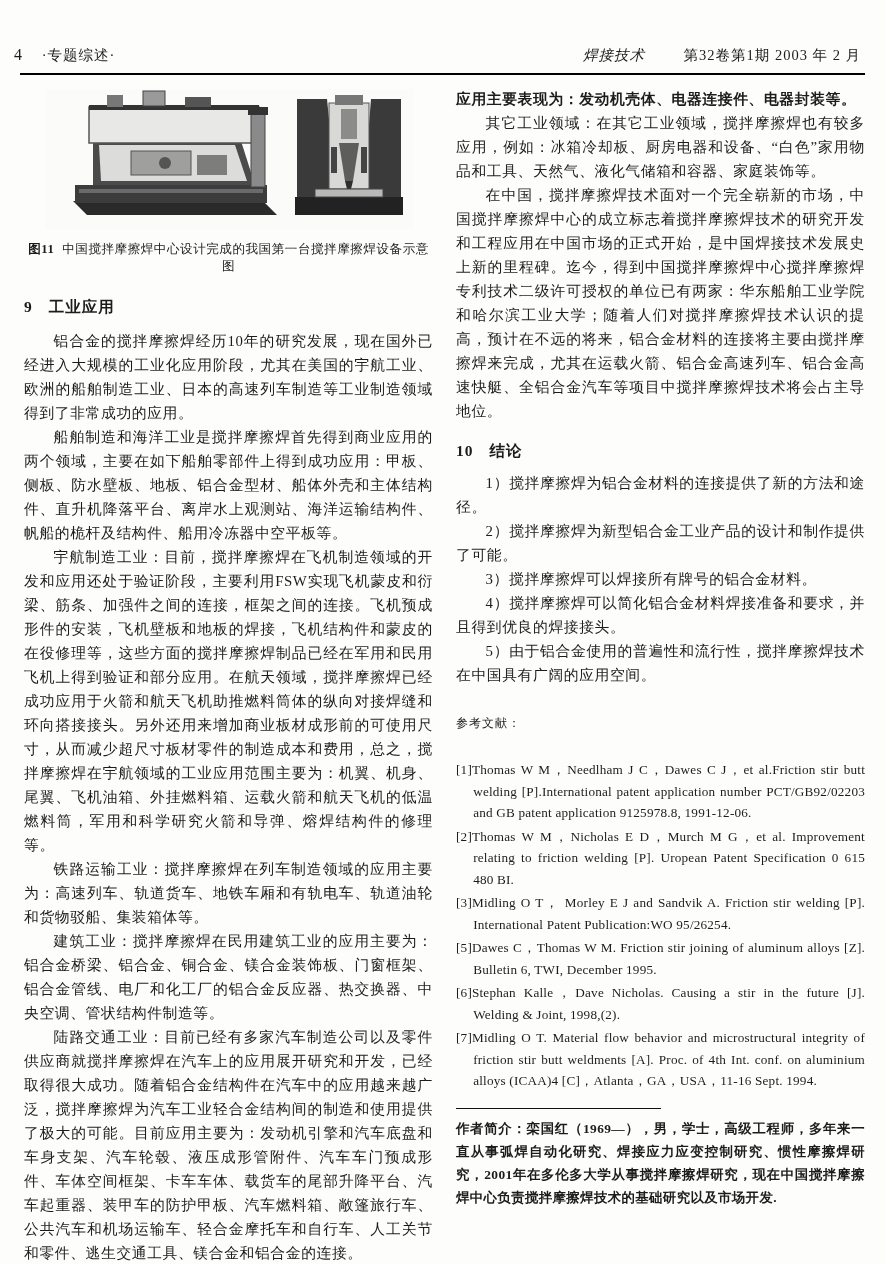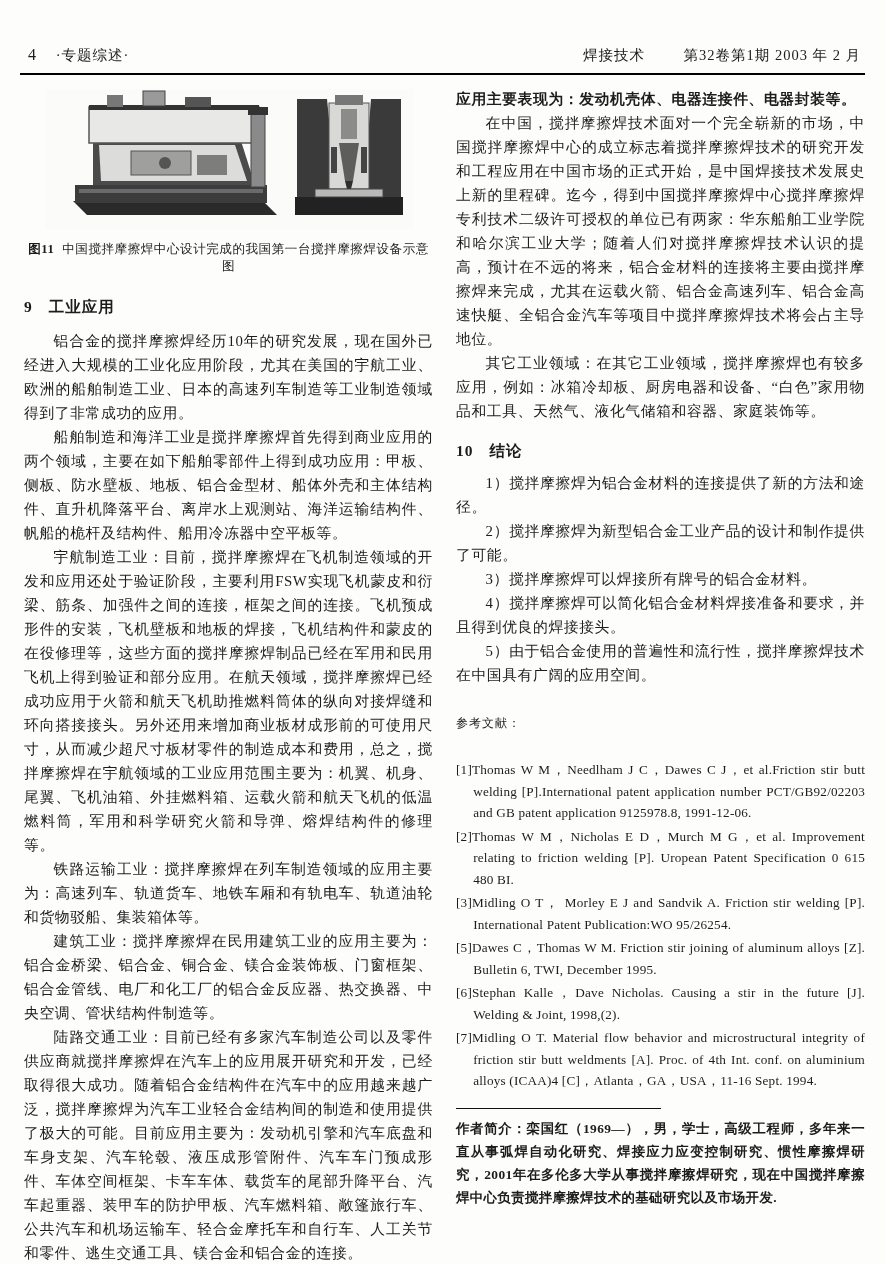--- a/index.html
+++ b/index.html
@@ -3,24 +3,24 @@
 <meta charset="utf-8">
 <style>
   html,body{margin:0;padding:0;background:#e8e8e8;}
   .page{
     position:relative;width:885px;height:1264px;margin:0 auto;
     background:#fdfdfc;color:#1c1c1c;overflow:hidden;
     font-family:"Liberation Serif","DejaVu Serif",serif;
   }
   
   .hdr{display:flex;justify-content:space-between;align-items:baseline;
-       padding:46px 24px 6px 28px;font-size:14.5px;letter-spacing:1px;}
+       padding:46px 24px 6px 14px;font-size:14.5px;letter-spacing:1px;}
   .hdr .pgnum{font-size:16px;margin-right:14px;}
   .hdr-left,.hdr-right{white-space:nowrap;}
-  .hdr-right .journal{margin-right:34px;}
+  .hdr-right .journal{margin-right:34px;font-style:italic;}
   .hdr-rule{border-top:2.5px solid #000;margin:2px 20px 0 20px;}
   
   .columns{display:flex;gap:23px;margin:12px 20px 0 24px;}
   .col{width:409px;font-size:14.8px;line-height:24px;text-align:justify;
        letter-spacing:0.6px;}
   .col p{margin:0;text-indent:2em;}
   p.noindent{text-indent:0;font-weight:bold;}
   
   figure{margin:0 0 18px 0;padding:0;}
   .figimg{width:368px;height:140px;margin:2px auto 0 auto;display:block;}
@@ -107,22 +107,22 @@
       <p>船舶制造和海洋工业是搅拌摩擦焊首先得到商业应用的两个领域，主要在如下船舶零部件上得到成功应用：甲板、侧板、防水壁板、地板、铝合金型材、船体外壳和主体结构件、直升机降落平台、离岸水上观测站、海洋运输结构件、帆船的桅杆及结构件、船用冷冻器中空平板等。</p>
       <p>宇航制造工业：目前，搅拌摩擦焊在飞机制造领域的开发和应用还处于验证阶段，主要利用FSW实现飞机蒙皮和衍梁、筋条、加强件之间的连接，框架之间的连接。飞机预成形件的安装，飞机壁板和地板的焊接，飞机结构件和蒙皮的在役修理等，这些方面的搅拌摩擦焊制品已经在军用和民用飞机上得到验证和部分应用。在航天领域，搅拌摩擦焊已经成功应用于火箭和航天飞机助推燃料筒体的纵向对接焊缝和环向搭接接头。另外还用来增加商业板材成形前的可使用尺寸，从而减少超尺寸板材零件的制造成本和费用，总之，搅拌摩擦焊在宇航领域的工业应用范围主要为：机翼、机身、尾翼、飞机油箱、外挂燃料箱、运载火箭和航天飞机的低温燃料筒，军用和科学研究火箭和导弹、熔焊结构件的修理等。</p>
       <p>铁路运输工业：搅拌摩擦焊在列车制造领域的应用主要为：高速列车、轨道货车、地铁车厢和有轨电车、轨道油轮和货物驳船、集装箱体等。</p>
       <p>建筑工业：搅拌摩擦焊在民用建筑工业的应用主要为：铝合金桥梁、铝合金、铜合金、镁合金装饰板、门窗框架、铝合金管线、电厂和化工厂的铝合金反应器、热交换器、中央空调、管状结构件制造等。</p>
       <p>陆路交通工业：目前已经有多家汽车制造公司以及零件供应商就搅拌摩擦焊在汽车上的应用展开研究和开发，已经取得很大成功。随着铝合金结构件在汽车中的应用越来越广泛，搅拌摩擦焊为汽车工业轻合金结构间的制造和使用提供了极大的可能。目前应用主要为：发动机引擎和汽车底盘和车身支架、汽车轮毂、液压成形管附件、汽车车门预成形件、车体空间框架、卡车车体、载货车的尾部升降平台、汽车起重器、装甲车的防护甲板、汽车燃料箱、敞篷旅行车、公共汽车和机场运输车、轻合金摩托车和自行车、人工关节和零件、逃生交通工具、镁合金和铝合金的连接。</p>
 
     </div>
 
     <div class="col">
       <p class="noindent">应用主要表现为：发动机壳体、电器连接件、电器封装等。</p>
+      <p>其它工业领域：在其它工业领域，搅拌摩擦焊也有较多应用，例如：冰箱冷却板、厨房电器和设备、“白色”家用物品和工具、天然气、液化气储箱和容器、家庭装饰等。</p>
       <p>在中国，搅拌摩擦焊技术面对一个完全崭新的市场，中国搅拌摩擦焊中心的成立标志着搅拌摩擦焊技术的研究开发和工程应用在中国市场的正式开始，是中国焊接技术发展史上新的里程碑。迄今，得到中国搅拌摩擦焊中心搅拌摩擦焊专利技术二级许可授权的单位已有两家：华东船舶工业学院和哈尔滨工业大学；随着人们对搅拌摩擦焊技术认识的提高，预计在不远的将来，铝合金材料的连接将主要由搅拌摩擦焊来完成，尤其在运载火箭、铝合金高速列车、铝合金高速快艇、全铝合金汽车等项目中搅拌摩擦焊技术将会占主导地位。</p>
-      <p>其它工业领域：在其它工业领域，搅拌摩擦焊也有较多应用，例如：冰箱冷却板、厨房电器和设备、“白色”家用物品和工具、天然气、液化气储箱和容器、家庭装饰等。</p>
 
       <div class="sec-h sec-h2">
         <span class="sec-num">10</span><span>结论</span>
       </div>
 
       <p>1）搅拌摩擦焊为铝合金材料的连接提供了新的方法和途径。</p>
       <p>2）搅拌摩擦焊为新型铝合金工业产品的设计和制作提供了可能。</p>
       <p>3）搅拌摩擦焊可以焊接所有牌号的铝合金材料。</p>
       <p>4）搅拌摩擦焊可以简化铝合金材料焊接准备和要求，并且得到优良的焊接接头。</p>
       <p>5）由于铝合金使用的普遍性和流行性，搅拌摩擦焊技术在中国具有广阔的应用空间。</p>

